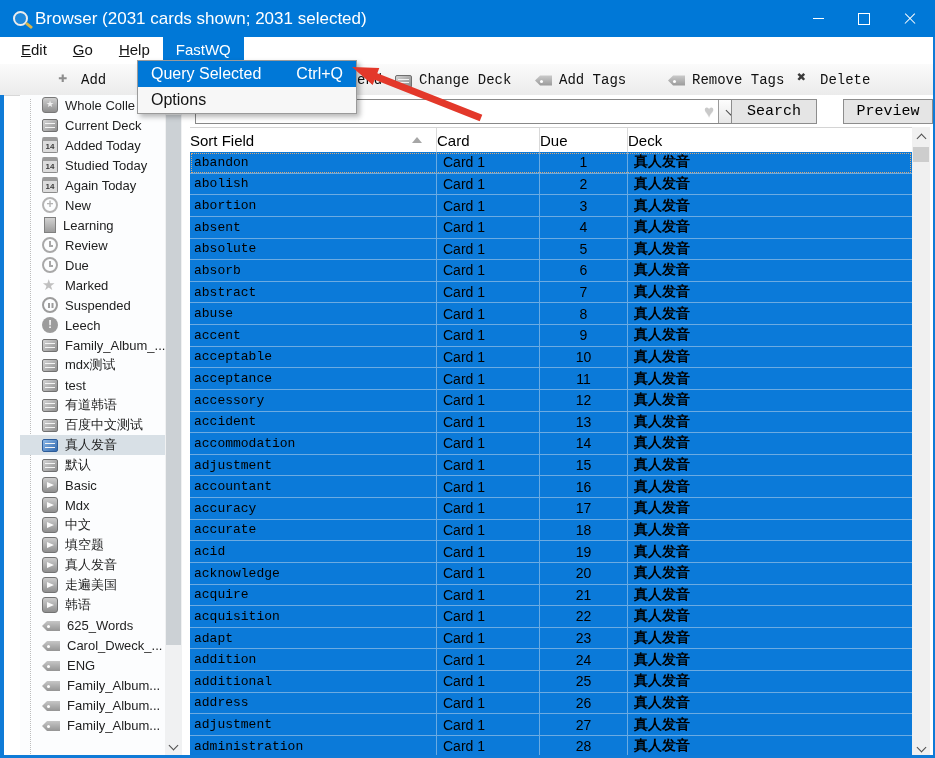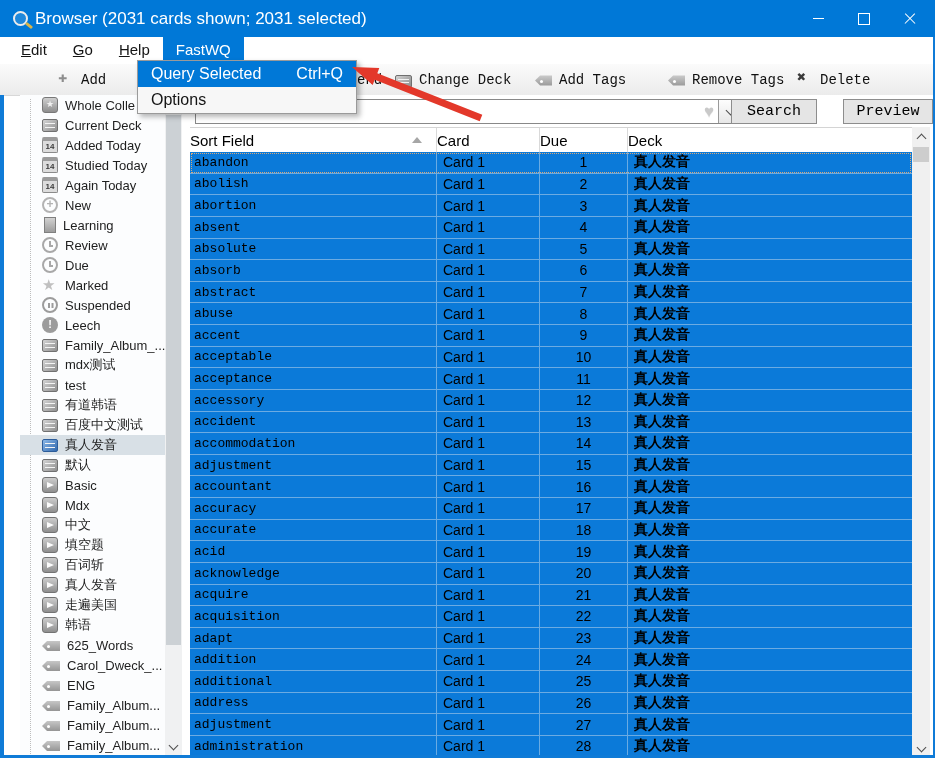--- a/index.html
+++ b/index.html
@@ -300,24 +300,20 @@
     <div class="sb-item">
     <span class="ic ic-notetype"></span>
     <span>中文</span>
   </div>
     <div class="sb-item">
     <span class="ic ic-notetype"></span>
     <span>填空题</span>
   </div>
     <div class="sb-item">
     <span class="ic ic-notetype"></span>
-    <span>百词斩</span>
-  </div>
-    <div class="sb-item">
-    <span class="ic ic-notetype"></span>
     <span>真人发音</span>
   </div>
     <div class="sb-item">
     <span class="ic ic-notetype"></span>
     <span>走遍美国</span>
   </div>
     <div class="sb-item">
     <span class="ic ic-notetype"></span>
     <span>韩语</span>
   </div>

